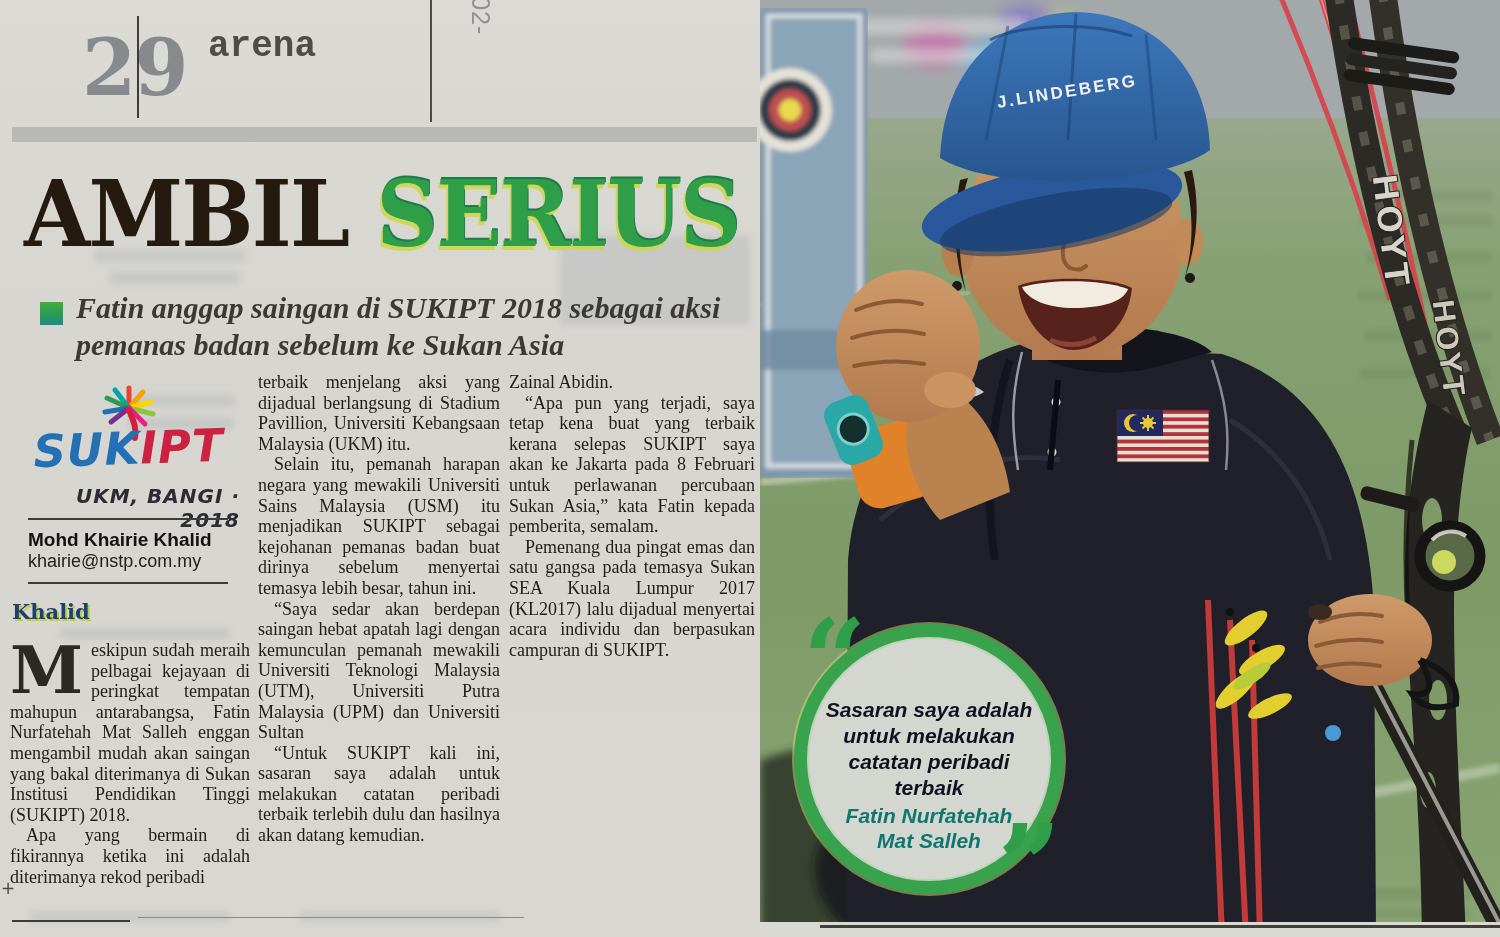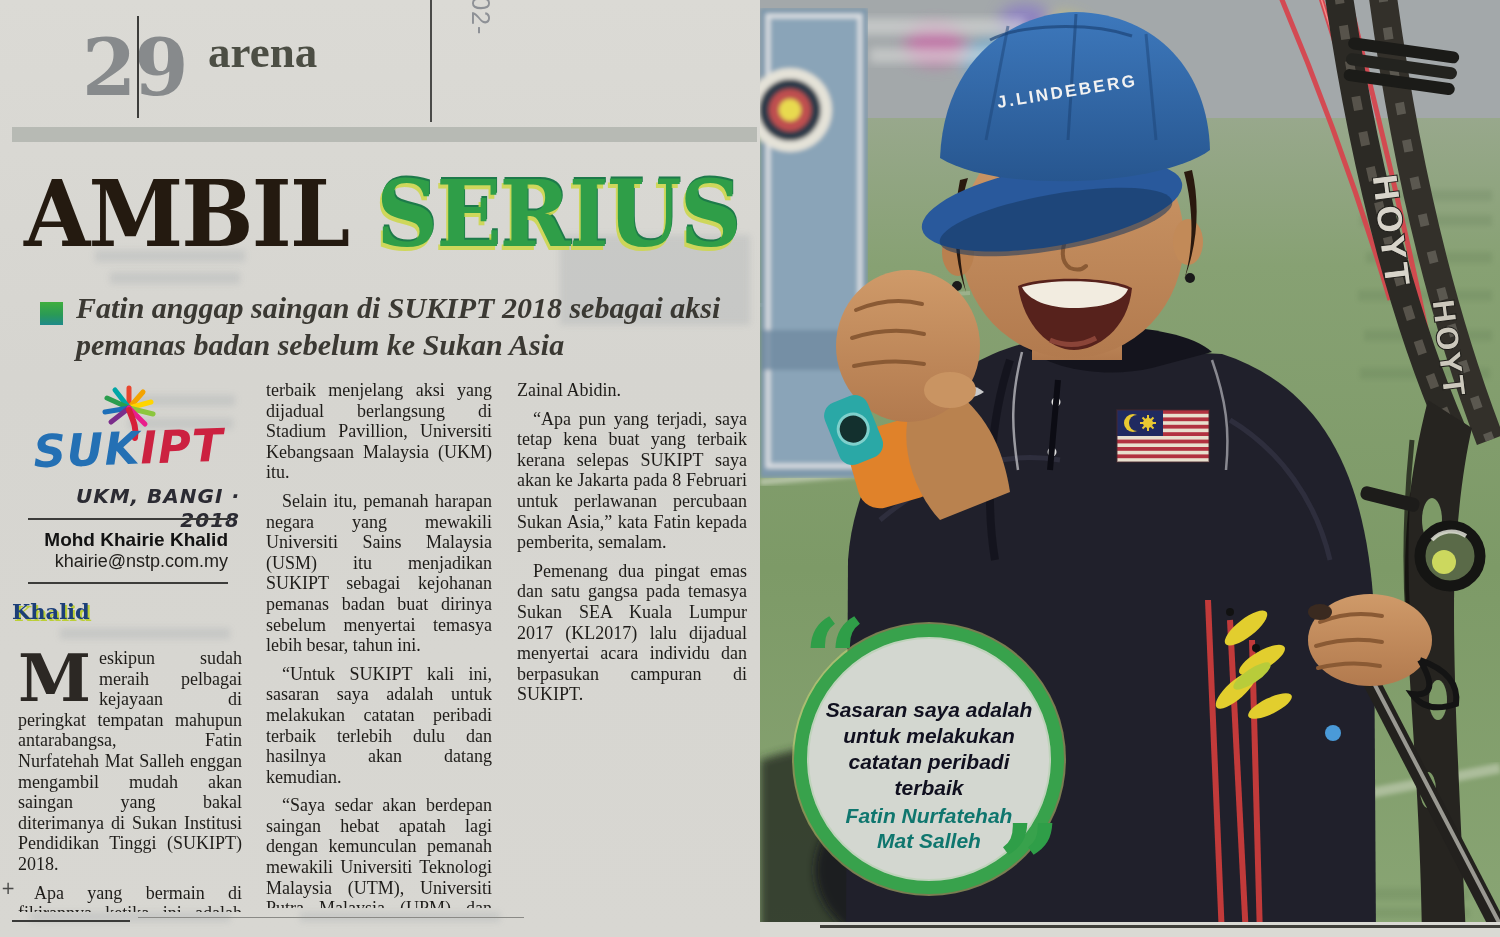--- a/index.html
+++ b/index.html
@@ -5,22 +5,22 @@
   html,body{margin:0;padding:0;background:#b0b0ac;}
   .page{position:relative;width:1500px;height:937px;overflow:hidden;
         background:linear-gradient(180deg,#dbdad5 0%,#d6d5d0 40%,#d8d7d2 100%);
         font-family:"Liberation Serif",serif;}
   .abs{position:absolute;}
 
   
   .page-num{left:82px;top:22px;font-family:"DejaVu Serif",serif;font-weight:bold;
             font-size:78px;color:#878a8c;letter-spacing:-2px;}
   .vrule1{left:137px;top:16px;width:2px;height:102px;background:#3c3c3a;}
-  .section-name{left:208px;top:26px;font-family:Liberation Serif, serif;font-weight:bold;
-            font-size:45px;color:#4c4e44;}
+  .section-name{left:208px;top:26px;font-family:Liberation Mono, monospace;font-weight:bold;
+            font-size:36px;color:#4c4e44;}
   .vrule2{left:430px;top:0;width:2px;height:122px;background:#4a4a48;}
   .date-vert{left:420px;top:2px;width:120px;height:30px;color:#8e9196;
              font-family:"Liberation Sans",sans-serif;font-size:25px;letter-spacing:1px;
              transform:rotate(90deg);transform-origin:60px 15px;}
   .gray-bar{left:12px;top:127px;width:745px;height:15px;background:#b7bab4;}
 
   
   .headline{left:24px;top:160px;width:780px;font-family:"DejaVu Serif",serif;
             font-weight:bold;font-size:92px;letter-spacing:-2px;white-space:nowrap;
             transform:scaleX(.93);transform-origin:left top;}
@@ -40,31 +40,31 @@
   .logo-word{position:absolute;left:6px;top:34px;width:215px;text-align:center;
              font-family:"DejaVu Sans",sans-serif;font-weight:bold;font-style:italic;
              font-size:45px;letter-spacing:1px;transform:rotate(-2deg);}
   .logo-word .suk{color:#2470b4;}
   .logo-word .ipt{color:#cc2140;}
   .logo-tagline{position:absolute;left:0;top:96px;width:225px;text-align:right;
              font-family:"DejaVu Sans",sans-serif;font-weight:bold;font-style:italic;
              font-size:20px;color:#2b2b33;letter-spacing:1px;}
 
   
-  .byline{left:28px;top:518px;width:200px;text-align:right;
+  .byline{left:28px;top:518px;width:200px;text-align:left;
           border-top:2px solid #3c3c3a;border-bottom:2px solid #3c3c3a;padding:9px 0 10px;}
   .byline .name{font-family:"Liberation Sans",sans-serif;font-weight:bold;font-size:19px;color:#121212;}
   .byline .email{font-family:"Liberation Sans",sans-serif;font-size:18px;color:#23211e;margin-top:0;}
 
   .dateline{left:12px;top:599px;font-family:"DejaVu Serif",serif;font-weight:bold;
             font-size:21px;color:#1c3f78;text-shadow:2px 2px 0 #bccf36;}
 
   
   .col{font-size:18px;line-height:20.6px;text-align:justify;color:#1e1c19;overflow:hidden;}
-  .col p{margin:8px;text-indent:16px;}
+  .col p{margin:0;text-indent:16px;}
   .col p.noindent{text-indent:0;}
   .col1{left:10px;top:640px;width:240px;height:272px;}
   .col2{left:258px;top:372px;width:242px;height:536px;}
   .col3{left:509px;top:372px;width:246px;height:536px;}
   .dropcap{float:left;font-family:"DejaVu Serif",serif;font-weight:bold;font-size:66px;
            line-height:52px;padding:4px 8px 0 0;color:#2c2824;}
   .bottom-rule1{left:12px;top:920px;width:118px;height:2px;background:#3a3a38;}
   .bottom-rule2{left:138px;top:917px;width:386px;height:1px;background:#8a8a86;}
   .register-mark{left:1px;top:878px;font-size:17px;color:#4a4a48;font-family:"DejaVu Sans",sans-serif;}
 
@@ -150,22 +150,22 @@
   <div class="abs col col1">
     <p class="noindent">
       <span class="dropcap">M</span><span>eskipun sudah meraih pelbagai kejayaan di peringkat tempatan mahupun antarabangsa, Fatin Nurfatehah Mat Salleh enggan mengambil mudah akan saingan yang bakal diterimanya di Sukan Institusi Pendidikan Tinggi (SUKIPT) 2018.</span>
     </p>
     <p>Apa yang bermain di fikirannya ketika ini adalah diterimanya rekod peribadi</p>
   </div>
 
   <div class="abs col col2">
     <p class="noindent">terbaik menjelang aksi yang dijadual berlangsung di Stadium Pavillion, Universiti Kebangsaan Malaysia (UKM) itu.</p>
     <p>Selain itu, pemanah harapan negara yang mewakili Universiti Sains Malaysia (USM) itu menjadikan SUKIPT sebagai kejohanan pemanas badan buat dirinya sebelum menyertai temasya lebih besar, tahun ini.</p>
+    <p>“Saya sedar akan berdepan saingan hebat apatah lagi dengan kemunculan pemanah mewakili Universiti Teknologi Malaysia (UTM), Universiti Putra Malaysia (UPM) dan Universiti Sultan</p>
     <p>“Untuk SUKIPT kali ini, sasaran saya adalah untuk melakukan catatan peribadi terbaik terlebih dulu dan hasilnya akan datang kemudian.</p>
-    <p>“Saya sedar akan berdepan saingan hebat apatah lagi dengan kemunculan pemanah mewakili Universiti Teknologi Malaysia (UTM), Universiti Putra Malaysia (UPM) dan Universiti Sultan</p>
   </div>
 
   <div class="abs col col3">
     <p class="noindent">Zainal Abidin.</p>
     <p>“Apa pun yang terjadi, saya tetap kena buat yang terbaik kerana selepas SUKIPT saya akan ke Jakarta pada 8 Februari untuk perlawanan percubaan Sukan Asia,” kata Fatin kepada pemberita, semalam.</p>
     <p>Pemenang dua pingat emas dan satu gangsa pada temasya Sukan SEA Kuala Lumpur 2017 (KL2017) lalu dijadual menyertai acara individu dan berpasukan campuran di SUKIPT.</p>
   </div>
 
   <div class="abs bottom-rule1"></div>
   <div class="abs bottom-rule2"></div>

